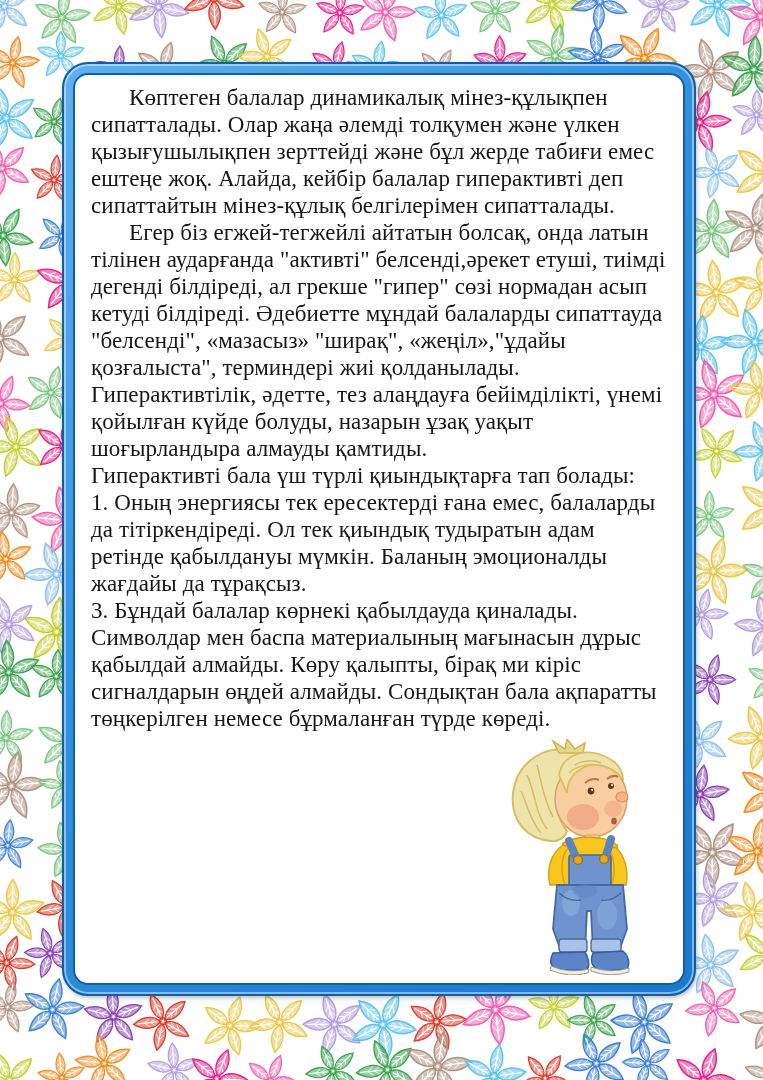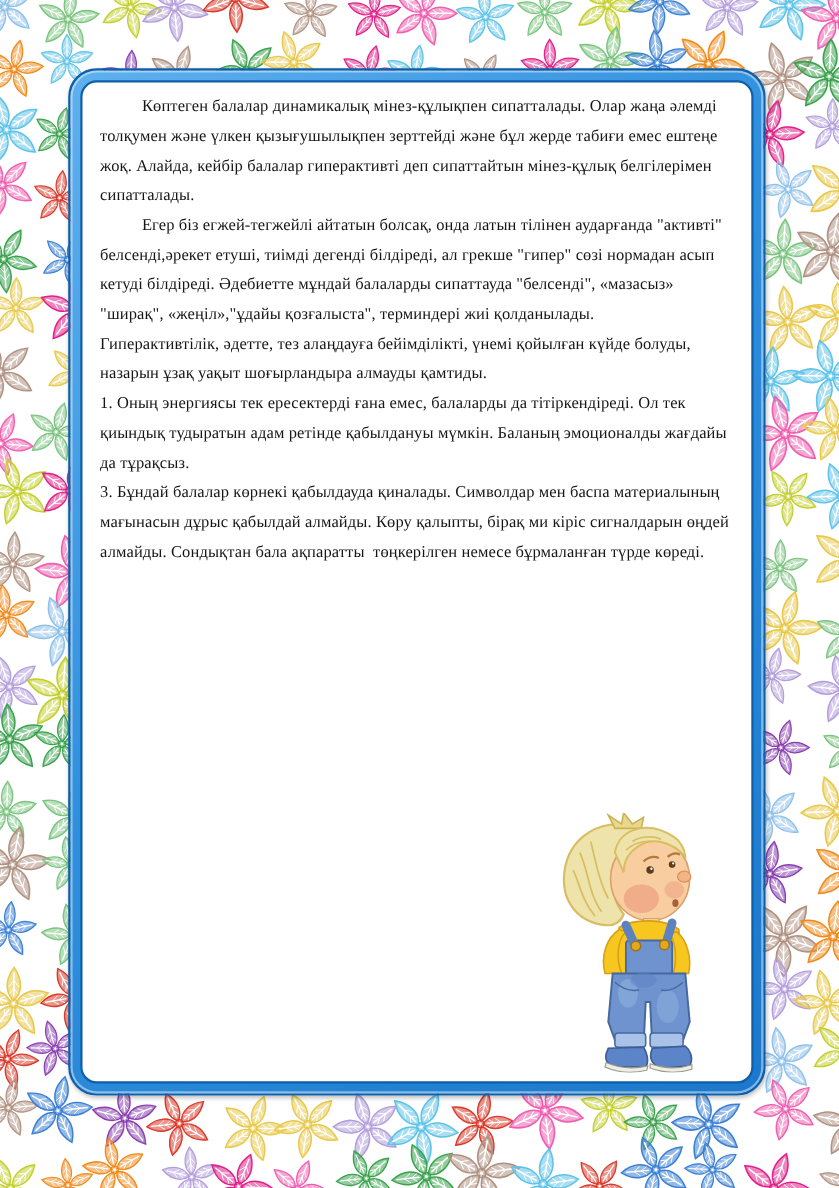--- a/index.html
+++ b/index.html
@@ -28,21 +28,21 @@
   .frame-inner{
     position:absolute;inset:9px;
     background:#ffffff;
     border:2px solid #0f5fa8;
     border-radius:15px;
     box-sizing:border-box;
     overflow:hidden;
   }
   .doc-text{
     position:absolute;left:16px;top:9px;width:582px;
-    font-size:15px;line-height:27px;color:#161616;
+    font-size:23px;line-height:27px;color:#161616;
     letter-spacing:0.1px;
   }
   .doc-text p{margin:0;white-space:pre-wrap;}
   .doc-text p.indent{text-indent:38px;}
 
   .child{
     position:absolute;right:30px;bottom:8px;
     width:152px;height:236px;
   }
 </style>
@@ -224,20 +224,21 @@
     </svg>
   </div>
 
   <div class="frame">
     <div class="frame-inner">
 
       <div class="doc-text" id="paragraphs">
           <p class="indent">Көптеген балалар динамикалық мінез-құлықпен сипатталады. Олар жаңа әлемді толқумен және үлкен қызығушылықпен зерттейді және бұл жерде табиғи емес ештеңе жоқ. Алайда, кейбір балалар гиперактивті деп сипаттайтын мінез-құлық белгілерімен сипатталады.</p>
           <p class="indent">Егер біз егжей-тегжейлі айтатын болсақ, онда латын тілінен аударғанда "активті" белсенді,әрекет етуші, тиімді дегенді білдіреді, ал грекше "гипер" сөзі нормадан асып кетуді білдіреді. Әдебиетте мұндай балаларды сипаттауда "белсенді", «мазасыз» "ширақ", «жеңіл»,"ұдайы қозғалыста", терминдері жиі қолданылады.</p>
           <p>Гиперактивтілік, әдетте, тез алаңдауға бейімділікті, үнемі қойылған күйде болуды, назарын ұзақ уақыт шоғырландыра алмауды қамтиды.</p>
+          <p>Гиперактивті бала үш түрлі қиындықтарға тап болады:</p>
           <p>1. Оның энергиясы тек ересектерді ғана емес, балаларды да тітіркендіреді. Ол тек қиындық тудыратын адам ретінде қабылдануы мүмкін. Баланың эмоционалды жағдайы да тұрақсыз.</p>
           <p>3. Бұндай балалар көрнекі қабылдауда қиналады. Символдар мен баспа материалының мағынасын дұрыс қабылдай алмайды. Көру қалыпты, бірақ ми кіріс сигналдарын өңдей алмайды. Сондықтан бала ақпаратты  төңкерілген немесе бұрмаланған түрде көреді.</p>
         </div>
 
       <svg class="child" viewBox="0 0 152 236" xmlns="http://www.w3.org/2000/svg">
 
         <path d="M80,14 C46,2 16,22 12,54 C9,82 26,100 50,102 C58,103 64,98 66,92 C52,76 52,42 72,30 Z" fill="#efe3ac" stroke="#d9bd62" stroke-width="2"></path>
         <path d="M26,36 C34,52 34,74 46,90 M20,52 C26,64 28,80 40,94 M36,26 C40,40 42,60 52,78" stroke="#d9bd62" stroke-width="1.6" fill="none"></path>
 
         <path d="M58,14 L52,2 L64,10 L66,0 L74,10 L84,4 L82,14 Z" fill="#e8d88e" stroke="#cdb254" stroke-width="1.5"></path>

